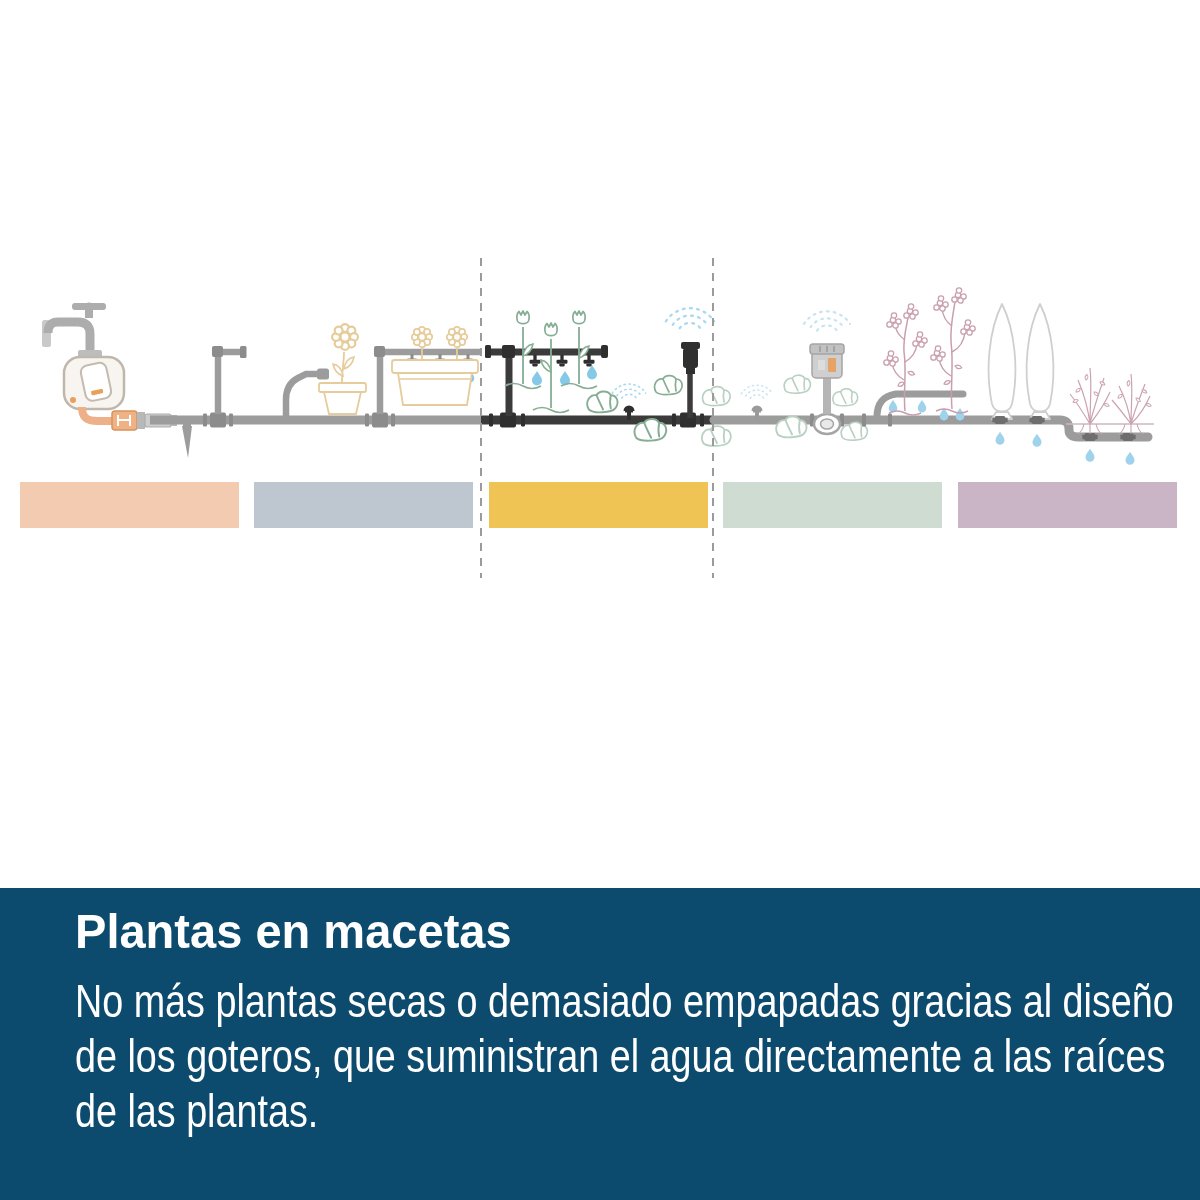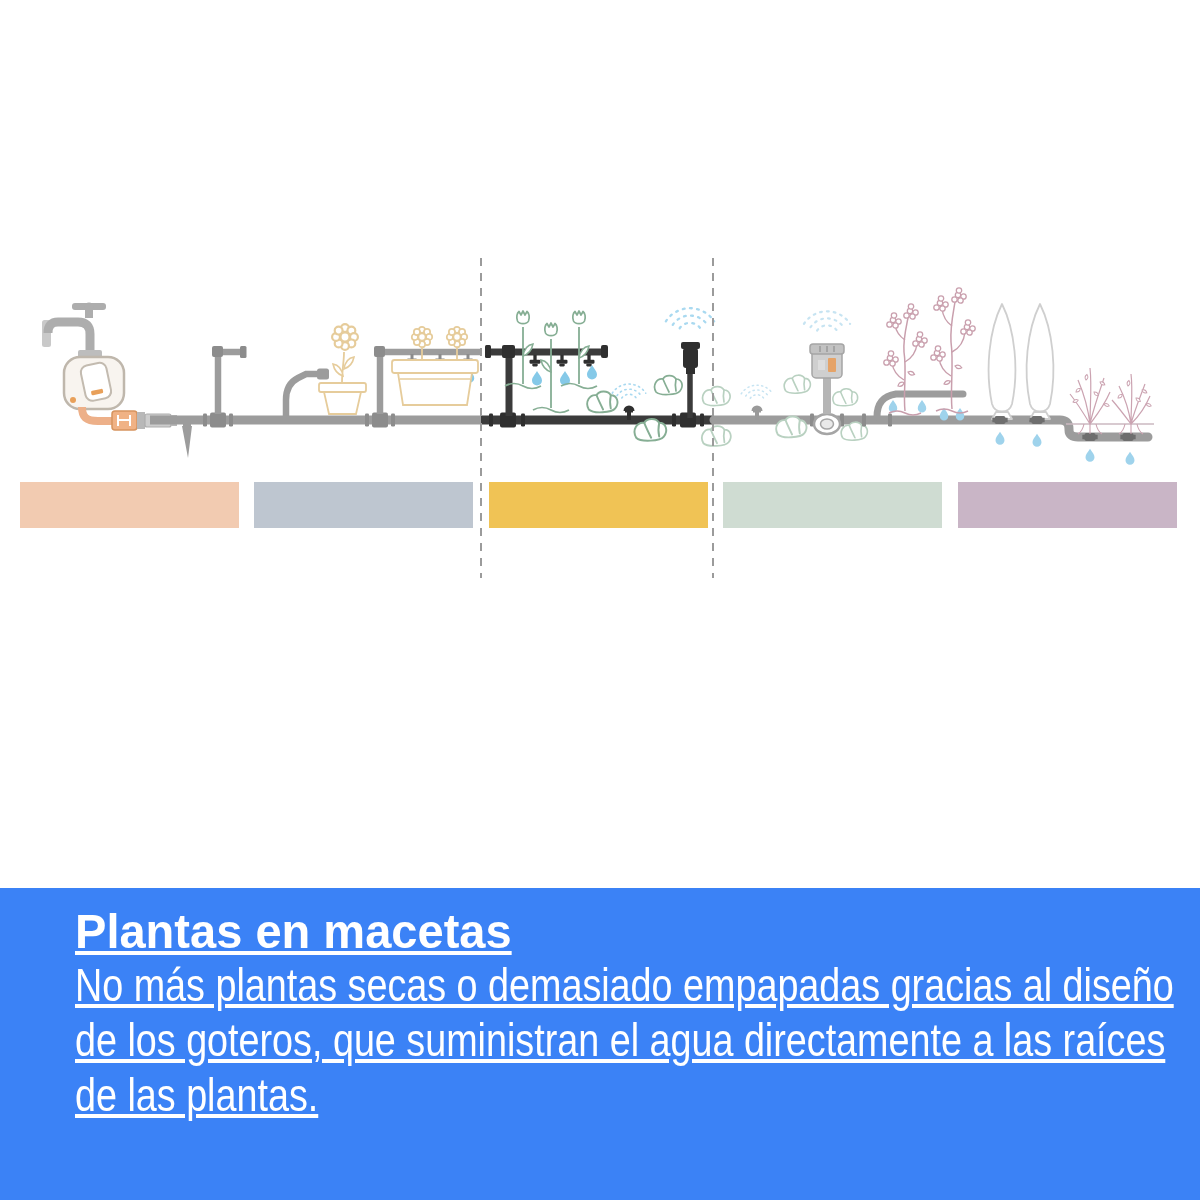--- a/index.html
+++ b/index.html
@@ -15,21 +15,21 @@
     background:repeating-linear-gradient(to bottom,#9B9B9B 0 8px,transparent 8px 15px);
   }
   .footer{
     position:absolute;left:0;top:888px;width:1200px;height:312px;
     box-sizing:border-box;padding:16px 0 0 75px;color:#ffffff;
   }
   .footer-title{
     font-size:49px;font-weight:bold;line-height:54px;white-space:nowrap;
     transform:scaleX(0.96);transform-origin:left center;
   }
-  .footer-body{}
+  .footer-body{margin-top:16px;}
   .footer-line{
     font-size:46px;font-weight:400;line-height:55px;white-space:nowrap;
     transform:scaleX(0.82);transform-origin:left center;
   }
 </style>
 </head>
 <body>
 
 <div class="stage">
 
@@ -336,21 +336,21 @@
 
   <div class="dash-line" style="left:480px"></div>
   <div class="dash-line" style="left:712px"></div>
 
   <div class="zone-bar" style="left: 20px; background: rgb(242, 203, 177);"></div>
   <div class="zone-bar" style="left: 254px; background: rgb(190, 198, 208);"></div>
   <div class="zone-bar" style="left: 489px; background: rgb(240, 195, 85);"></div>
   <div class="zone-bar" style="left: 723px; background: rgb(207, 220, 210);"></div>
   <div class="zone-bar" style="left: 958px; background: rgb(201, 181, 198);"></div>
 
-  <div class="footer" style="background: #3b82f6; text-decoration: underline;">
+  <div class="footer" style="background: #0c4a6e;">
     <div class="footer-title">Plantas en macetas</div>
     <div class="footer-body">
       <div class="footer-line">No más plantas secas o demasiado empapadas gracias al diseño</div>
       <div class="footer-line">de los goteros, que suministran el agua directamente a las raíces</div>
       <div class="footer-line">de las plantas.</div>
     </div>
   </div>
 
 </div>
 

